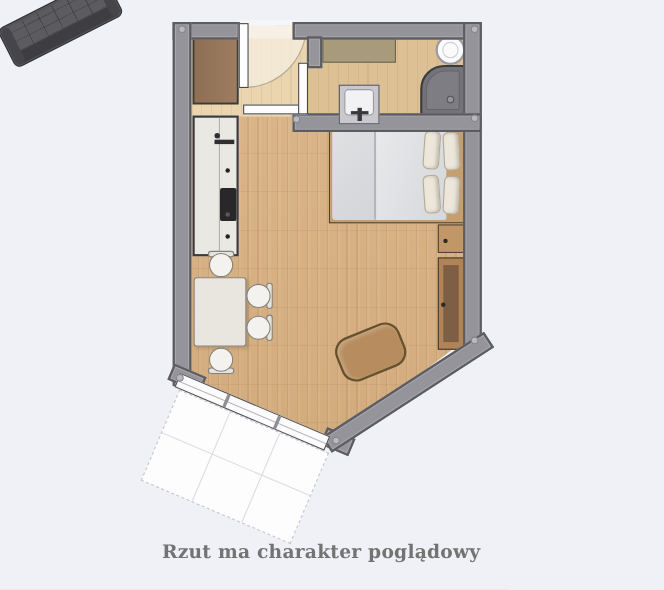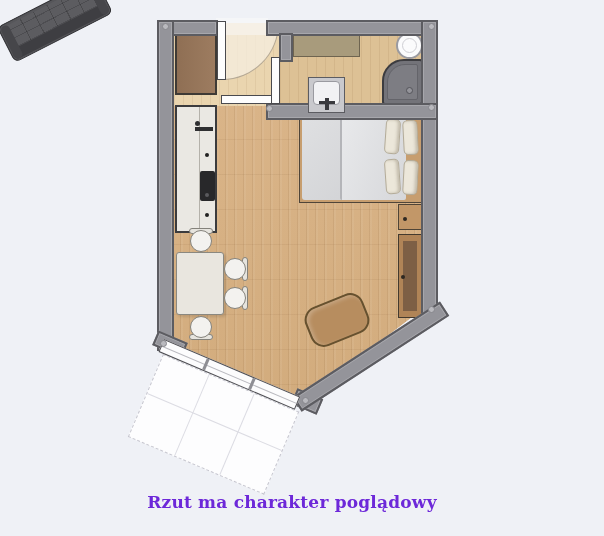--- a/index.html
+++ b/index.html
@@ -151,21 +151,21 @@
       repeating-linear-gradient(0deg, rgba(0,0,0,0.16) 0 1px, rgba(0,0,0,0) 1px 9px); }
   .sofa .backrest { position:absolute; left:2px; right:2px; bottom:2px; height:11px;
     background:#3e3e42; border-radius:5px; }
   .sofa .arm { position:absolute; top:2px; bottom:2px; width:9px;
     background:#46464a; border-radius:5px; }
   .sofa .arm.l { left:2px; } .sofa .arm.r { right:2px; }
   
   .caption {
     position:absolute; left:132px; top:492px; width:320px; z-index:5;
     text-align:center; font-weight:bold; font-size:17px; letter-spacing:0.2px;
-    color:#6d28d9; font-family:"DejaVu Serif", serif;
+    color:#737373; font-family:"DejaVu Serif", serif;
   }
 </style>
 </head>
 <body>
 
 <div class="stage">
 
   <div class="balcony">
     <div class="gv" style="left:49px"></div>
     <div class="gv" style="left:98px"></div>

